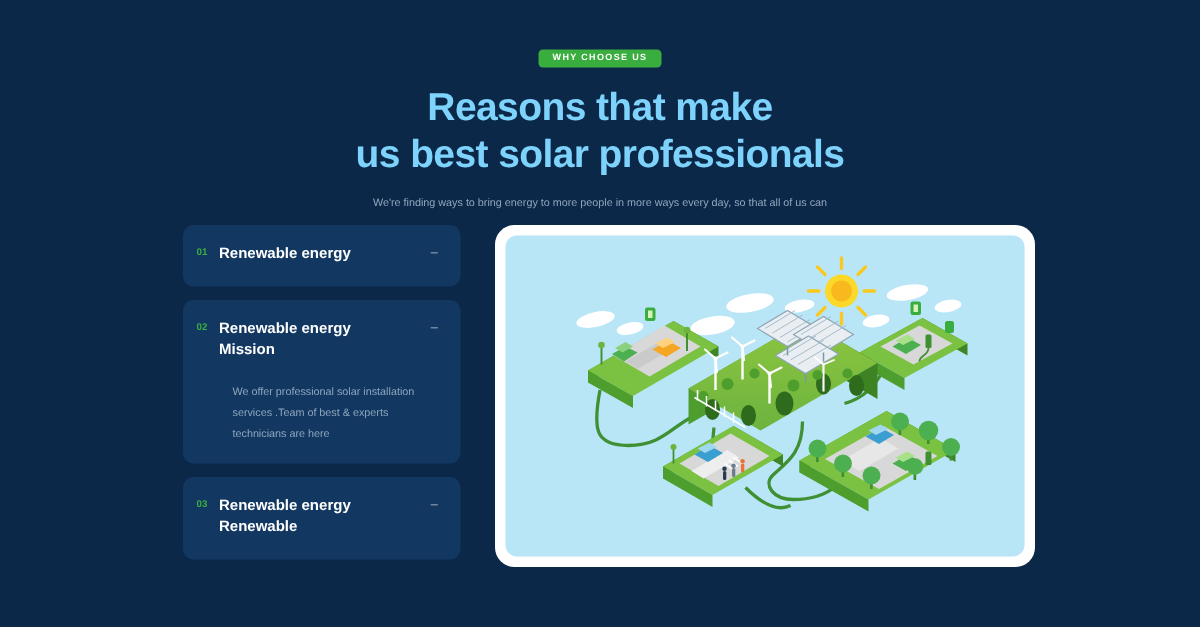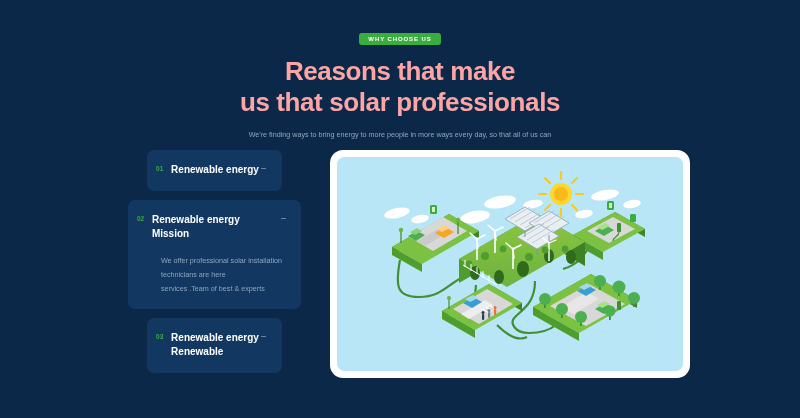--- a/index.html
+++ b/index.html
@@ -25,21 +25,21 @@
     font-weight: 700;
     letter-spacing: 0.9px;
     padding: 3px 9px 3px 9px;
     border-radius: 3px;
     line-height: 1;
     text-transform: uppercase;
   }
 
   .title {
     margin-top: 11px;
-    color: #fca5a5;
+    color: #7dd3fc;
     font-size: 26px;
     font-weight: 700;
     line-height: 1.18;
     letter-spacing: -0.4px;
   }
   .title-line { display: block; }
 
   .subtitle {
     margin: 11px auto 16px auto;
     width: 332px;
@@ -59,21 +59,20 @@
     align-items: flex-start;
   }
 
   
   .accordion {
     width: 185px;
     margin-left: 122px;
     display: flex;
     flex-direction: column;
     gap: 9px;
-    align-items: center;
   }
 
   .acc-card {
     background: #123862;
     border-radius: 7px;
     padding: 13px 13px 13px 9px;
   }
   .acc-card.open { background: #123862; }
 
   .acc-head {
@@ -145,21 +144,21 @@
   .illus-panel svg { display: block; width: 100%; height: 100%; }
 </style>
 </head>
 <body>
 
 <div class="header">
   <span class="badge">WHY CHOOSE US</span>
 
   <h1 class="title">
     <span class="title-line">Reasons that make</span>
-    <span class="title-line">us that solar professionals</span>
+    <span class="title-line">us best solar professionals</span>
   </h1>
 
   <p class="subtitle">
     <span class="subtitle-line">We're finding ways to bring energy to more people in more ways every day, so that all of us can</span>
   </p>
 </div>
 
 <div class="content">
 
   <div class="accordion">
@@ -182,22 +181,22 @@
         <span class="acc-title">
           <span class="acc-title-line">Renewable energy</span>
           <span class="acc-title-line">Mission</span>
         </span>
         <span class="acc-toggle">
             <span class="bar"></span>
           </span>
       </div>
       <div class="acc-body">
         <span class="acc-body-line">We offer professional solar installation</span>
+        <span class="acc-body-line">services .Team of best &amp; experts</span>
         <span class="acc-body-line">technicians are here</span>
-        <span class="acc-body-line">services .Team of best &amp; experts</span>
       </div>
     </div>
 
     <div class="acc-card">
       <div class="acc-head">
         <span class="acc-num">03</span>
         <span class="acc-title">
           <span class="acc-title-line">Renewable energy</span>
           <span class="acc-title-line">Renewable</span>
         </span>

